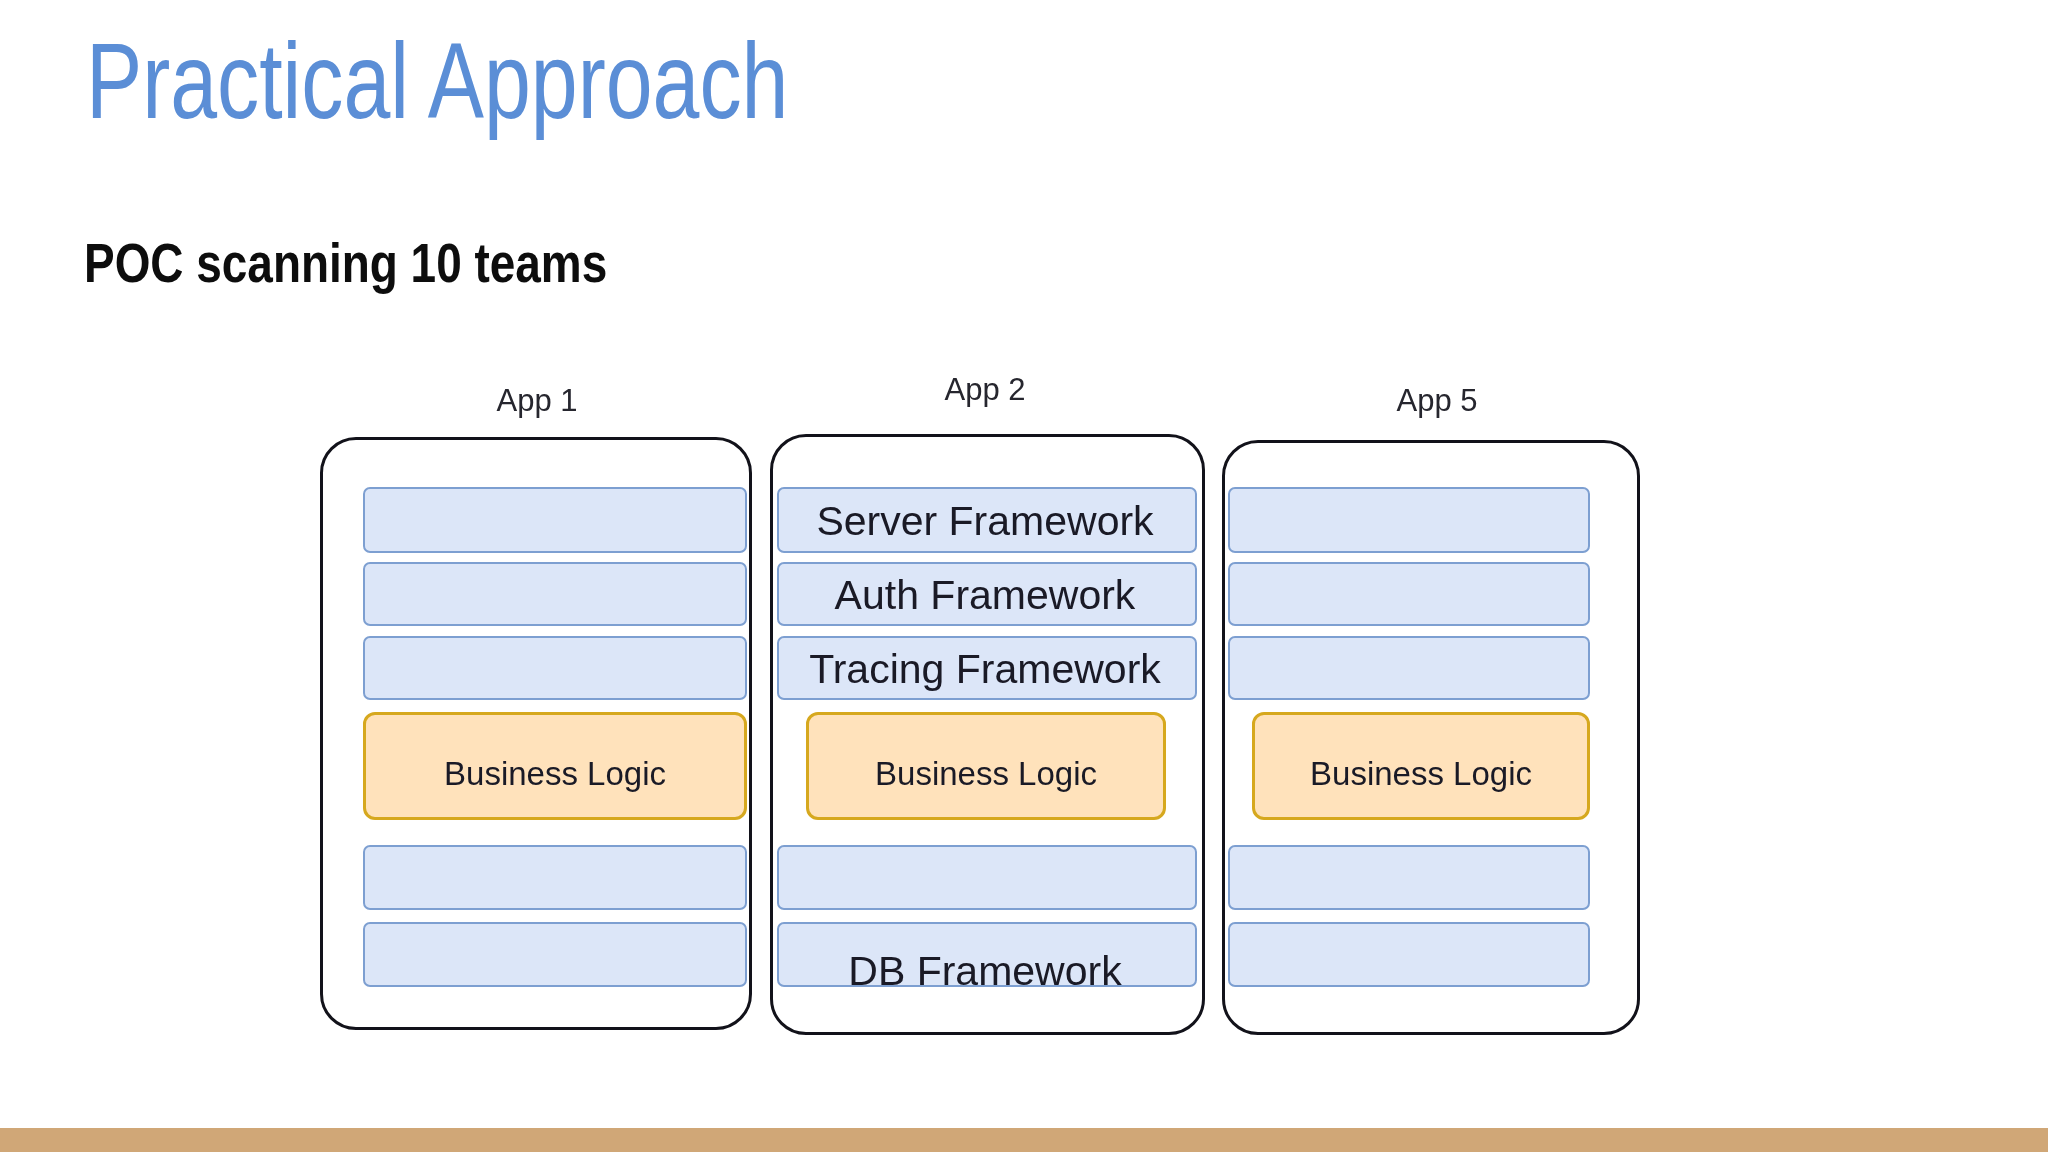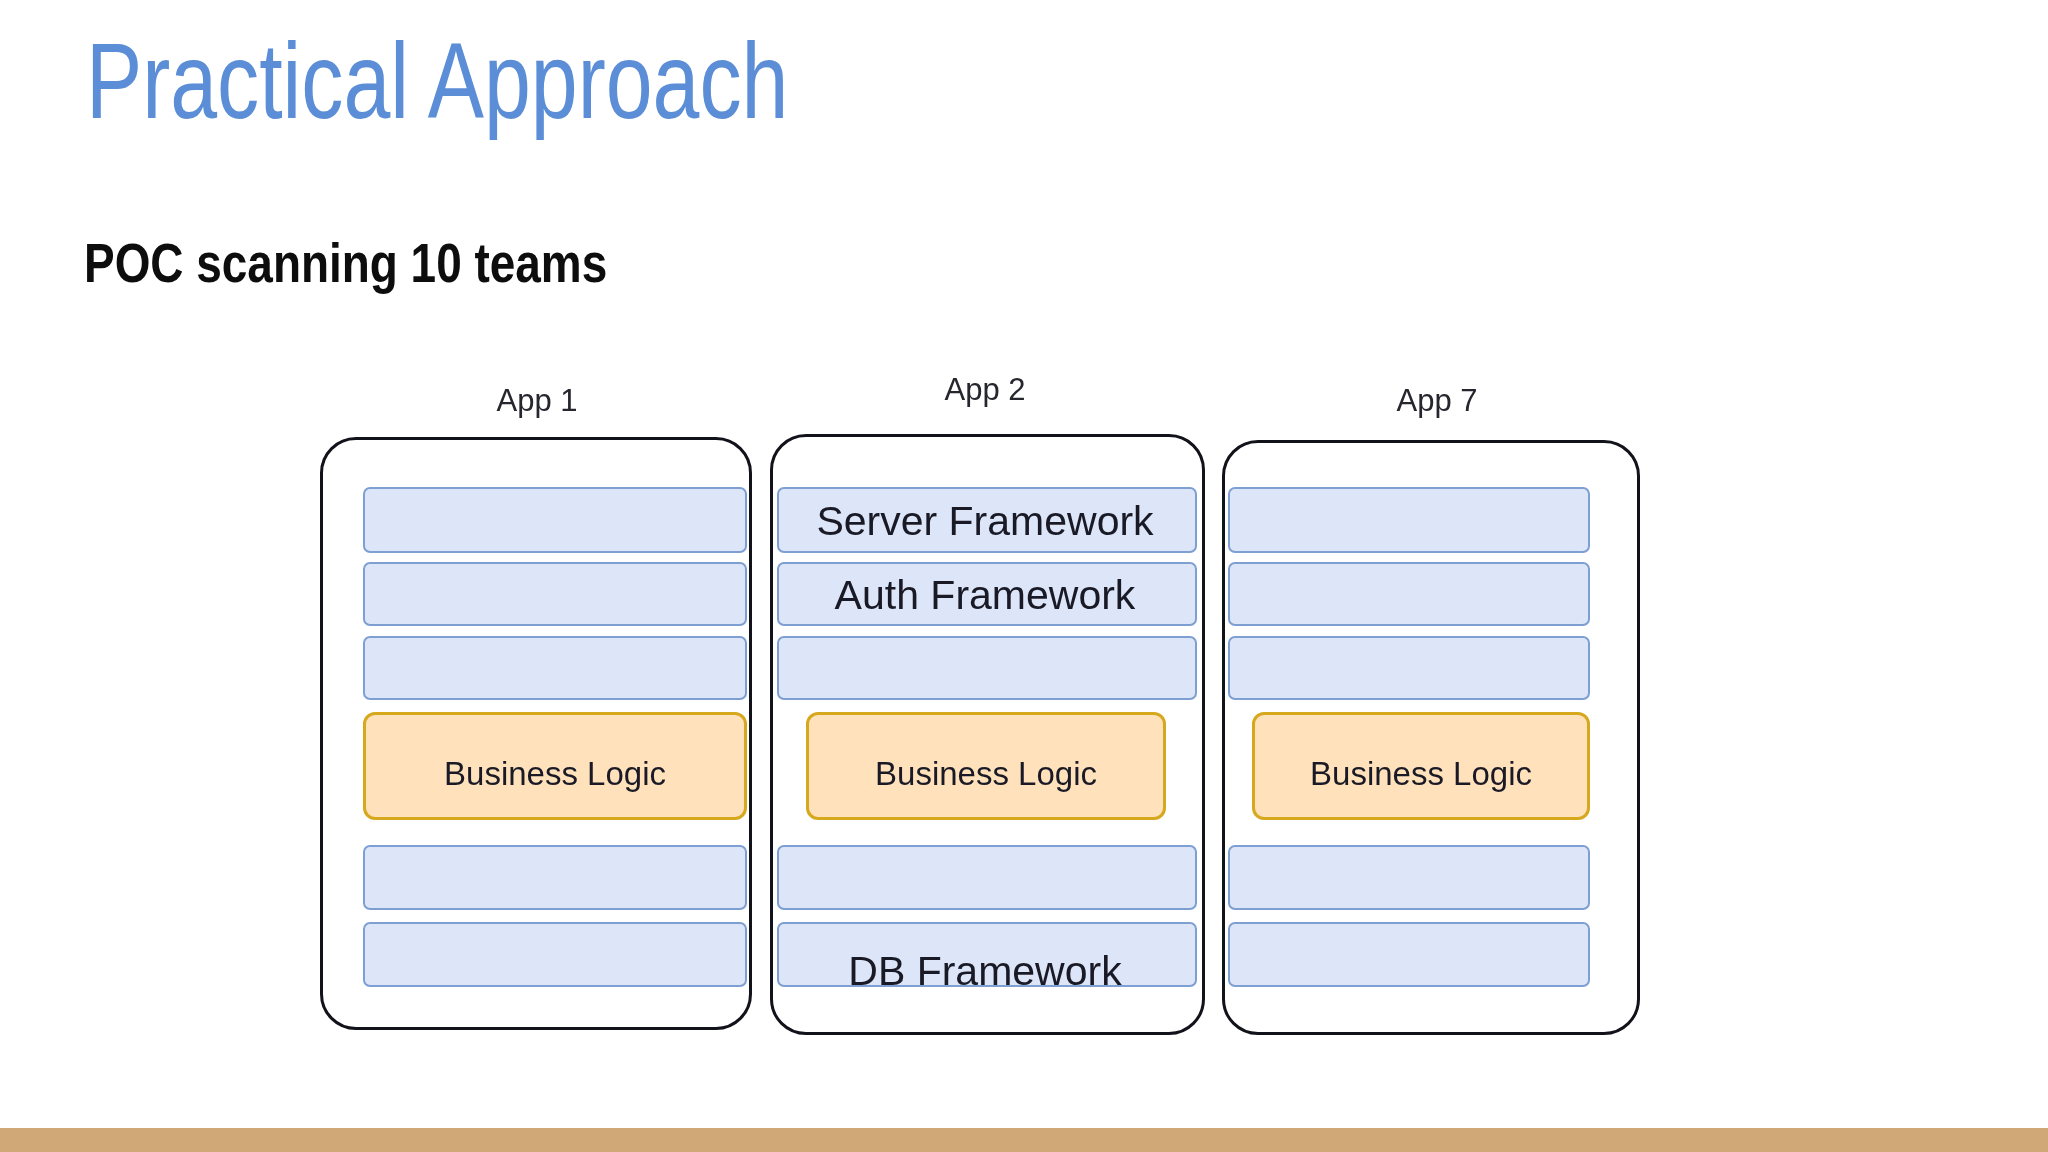--- a/index.html
+++ b/index.html
@@ -115,39 +115,40 @@
 <body>
 
 <div id="slide-title">Practical Approach</div>
 
 <div id="slide-subtitle">POC scanning 10 teams</div>
 
 <div id="diagram">
 
   <div class="app-label" style="left:537px; top:383px;">App 1</div>
   <div class="app-label" style="left:985px; top:372px;">App 2</div>
-  <div class="app-label" style="left:1437px; top:383px;">App 7</div>
+  <div class="app-label" style="left:1437px; top:383px;">App 5</div>
 
   <div class="app-container" style="left:320px; top:437px; width:432px; height:593px;"></div>
   <div class="app-container" style="left:770px; top:434px; width:435px; height:601px;"></div>
   <div class="app-container" style="left:1222px; top:440px; width:418px; height:595px;"></div>
 
   <div class="fw-bar" style="left:363px; top:487px; width:384px; height:66px;"></div>
   <div class="fw-bar" style="left:777px; top:487px; width:420px; height:66px;"></div>
   <div class="fw-bar" style="left:1228px; top:487px; width:362px; height:66px;"></div>
   <div class="fw-bar-label" style="left:985px; top:521px;">Server Framework</div>
 
   <div class="fw-bar" style="left:363px; top:562px; width:384px; height:64px;"></div>
   <div class="fw-bar" style="left:777px; top:562px; width:420px; height:64px;"></div>
   <div class="fw-bar" style="left:1228px; top:562px; width:362px; height:64px;"></div>
   <div class="fw-bar-label" style="left:985px; top:595px;">Auth Framework</div>
 
   <div class="fw-bar" style="left:363px; top:636px; width:384px; height:64px;"></div>
   <div class="fw-bar" style="left:777px; top:636px; width:420px; height:64px;"></div>
   <div class="fw-bar" style="left:1228px; top:636px; width:362px; height:64px;"></div>
+  <div class="fw-bar-label" style="left:985px; top:669px;">Tracing Framework</div>
 
   <div class="biz-box" style="left:363px; top:712px; width:384px; height:108px;"></div>
   <div class="biz-label" style="left:555px; top:766px;">Business Logic</div>
 
   <div class="biz-box" style="left:806px; top:712px; width:360px; height:108px;"></div>
   <div class="biz-label" style="left:986px; top:766px;">Business Logic</div>
 
   <div class="biz-box" style="left:1252px; top:712px; width:338px; height:108px;"></div>
   <div class="biz-label" style="left:1421px; top:766px;">Business Logic</div>
 

